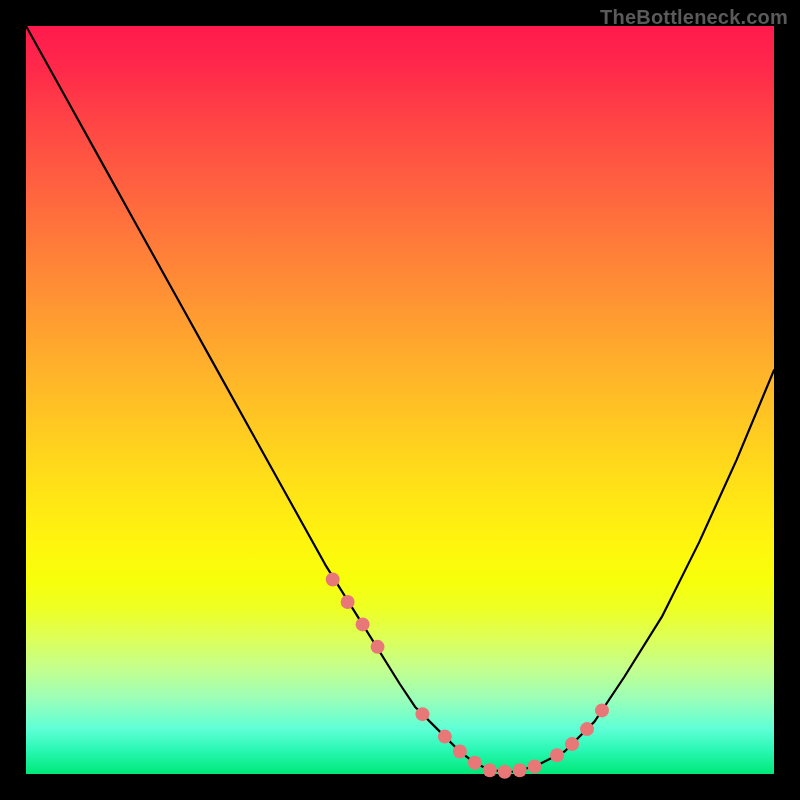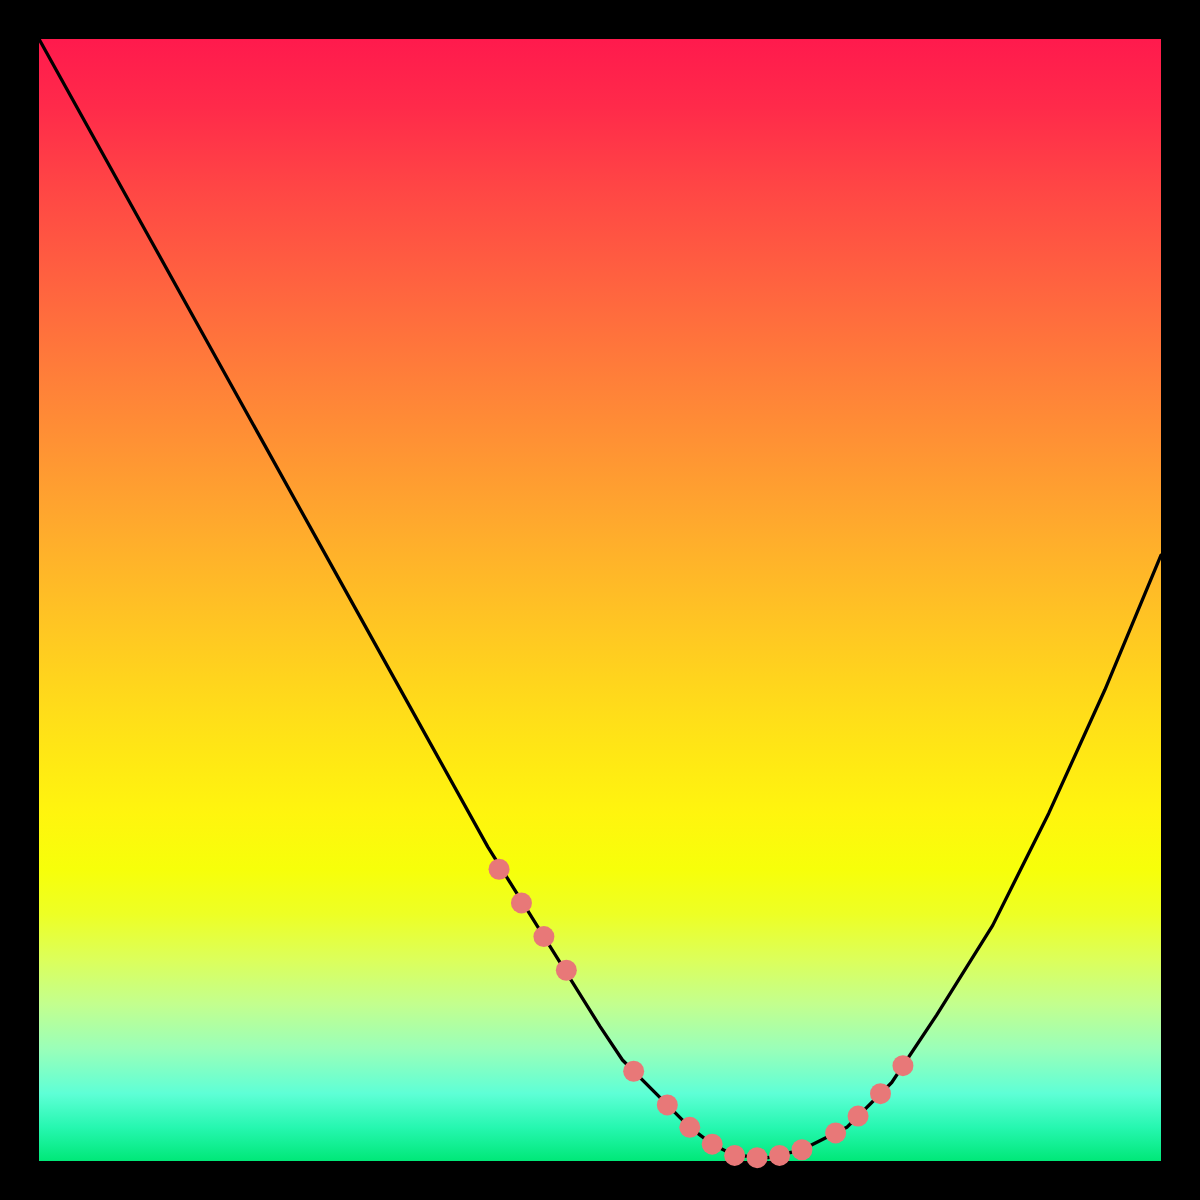--- a/index.html
+++ b/index.html
@@ -76,13 +76,14 @@
           <circle cx="478.72" cy="745.76" r="7" fill="#e87878"></circle>
           <circle cx="493.68" cy="744.26" r="7" fill="#e87878"></circle>
           <circle cx="508.64" cy="740.52" r="7" fill="#e87878"></circle>
           <circle cx="531.08" cy="729.30" r="7" fill="#e87878"></circle>
           <circle cx="546.04" cy="718.08" r="7" fill="#e87878"></circle>
           <circle cx="561.00" cy="703.12" r="7" fill="#e87878"></circle>
           <circle cx="575.96" cy="684.42" r="7" fill="#e87878"></circle>
         </g>
     </svg>
   </div>
+  <div class="watermark">TheBottleneck.com</div>
 </div>
 
 </body></html>

